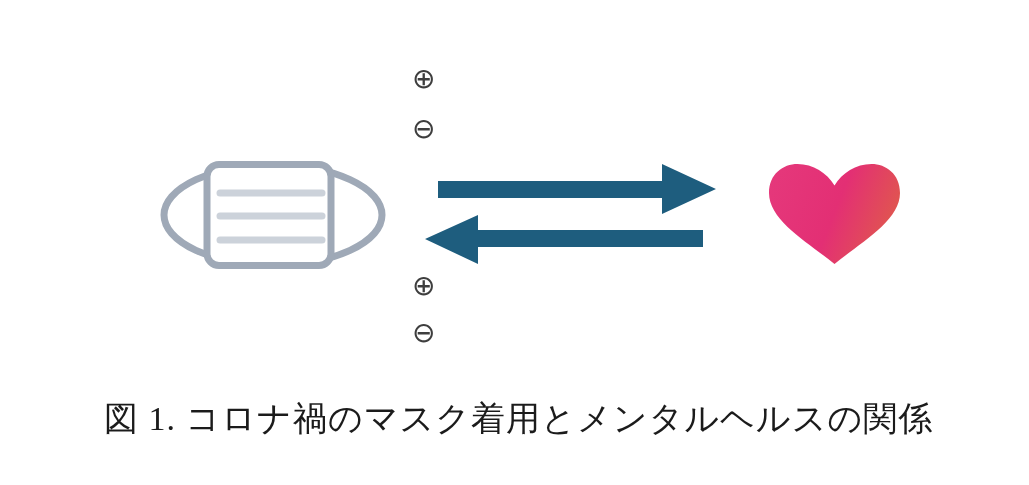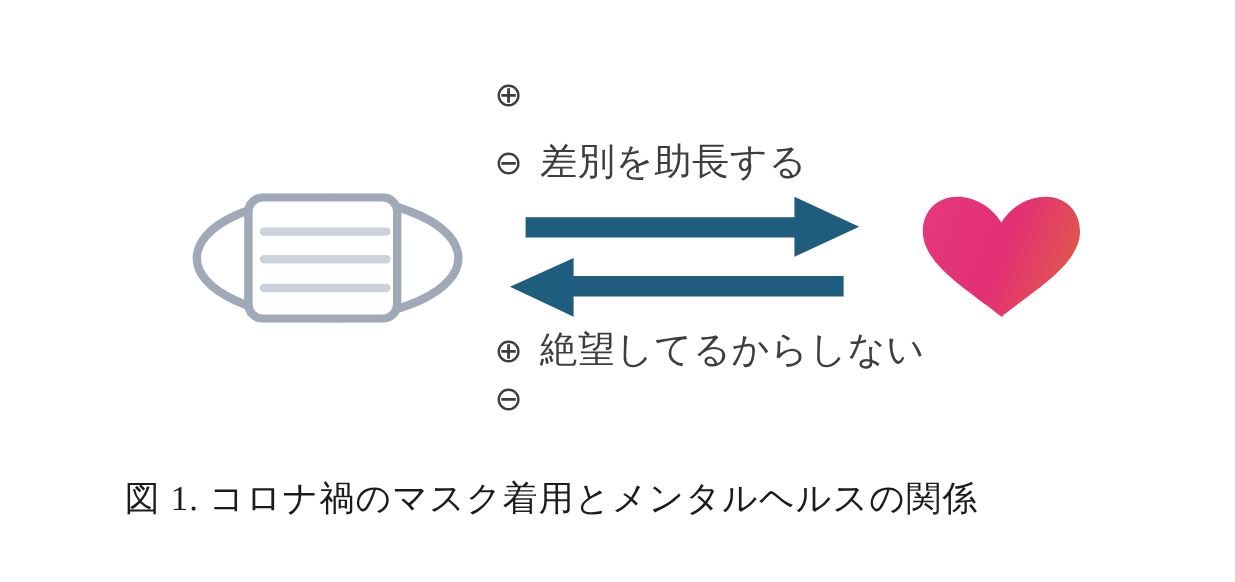--- a/index.html
+++ b/index.html
@@ -35,37 +35,36 @@
 
   .mask-icon-wrap  { position: absolute; left: 160px; top: 161px; }
   .heart-icon-wrap { position: absolute; left: 762px; top: 160px; }
   .arrows-wrap     { position: absolute; left: 420px; top: 158px; }
 
   .figure-caption {
     position: absolute;
     left: 104px;
     top: 396px;
     font-family: "Liberation Serif", serif;
-    font-size: 29px;
+    font-size: 34px;
     letter-spacing: 1px;
     color: #1b1b1b;
     white-space: nowrap;
   }
 </style>
 </head>
 <body>
 
 <div class="canvas">
 
   <div class="effect-label pos-top-1">
     <span class="sym">⊕</span>
   </div>
   <div class="effect-label pos-top-2">
     <span class="sym">⊖</span>
-    <span>差別を助長する</span>
   </div>
 
   <div class="mask-icon-wrap">
     <svg width="226" height="108" viewBox="0 0 226 108">
       <ellipse cx="113" cy="54" rx="109" ry="50" fill="#ffffff" stroke-width="7" stroke="#9fa9b7"></ellipse>
       <rect x="47" y="3.5" width="124" height="101" rx="12" fill="#ffffff" stroke-width="7" stroke="#9fa9b7"></rect>
       <line x1="60" y1="32" x2="162" y2="32" stroke-width="7" stroke-linecap="round" stroke="#ccd2da"></line>
       <line x1="60" y1="55" x2="162" y2="55" stroke-width="7" stroke-linecap="round" stroke="#ccd2da"></line>
       <line x1="60" y1="79" x2="162" y2="79" stroke-width="7" stroke-linecap="round" stroke="#ccd2da"></line>
     </svg>
@@ -86,21 +85,20 @@
           <stop offset="55%" stop-color="#e32f74"></stop>
           <stop offset="100%" stop-color="#e0564f"></stop>
         </linearGradient>
       </defs>
       <path d="M72.5 104 C 47 83 7 61 7 33 C 7 14 21 4 35.5 4 C 51 4 65 13 72.5 25.5 C 80 13 94 4 109.5 4 C 124 4 138 14 138 33 C 138 61 98 83 72.5 104 Z" fill="url(#heartGrad)"></path>
     </svg>
   </div>
 
   <div class="effect-label pos-bottom-1">
     <span class="sym">⊕</span>
-    <span>絶望してるからしない</span>
   </div>
   <div class="effect-label pos-bottom-2">
     <span class="sym">⊖</span>
   </div>
 
   <div class="figure-caption">図 1. コロナ禍のマスク着用とメンタルヘルスの関係</div>
 
 </div>
 
 </body></html>

